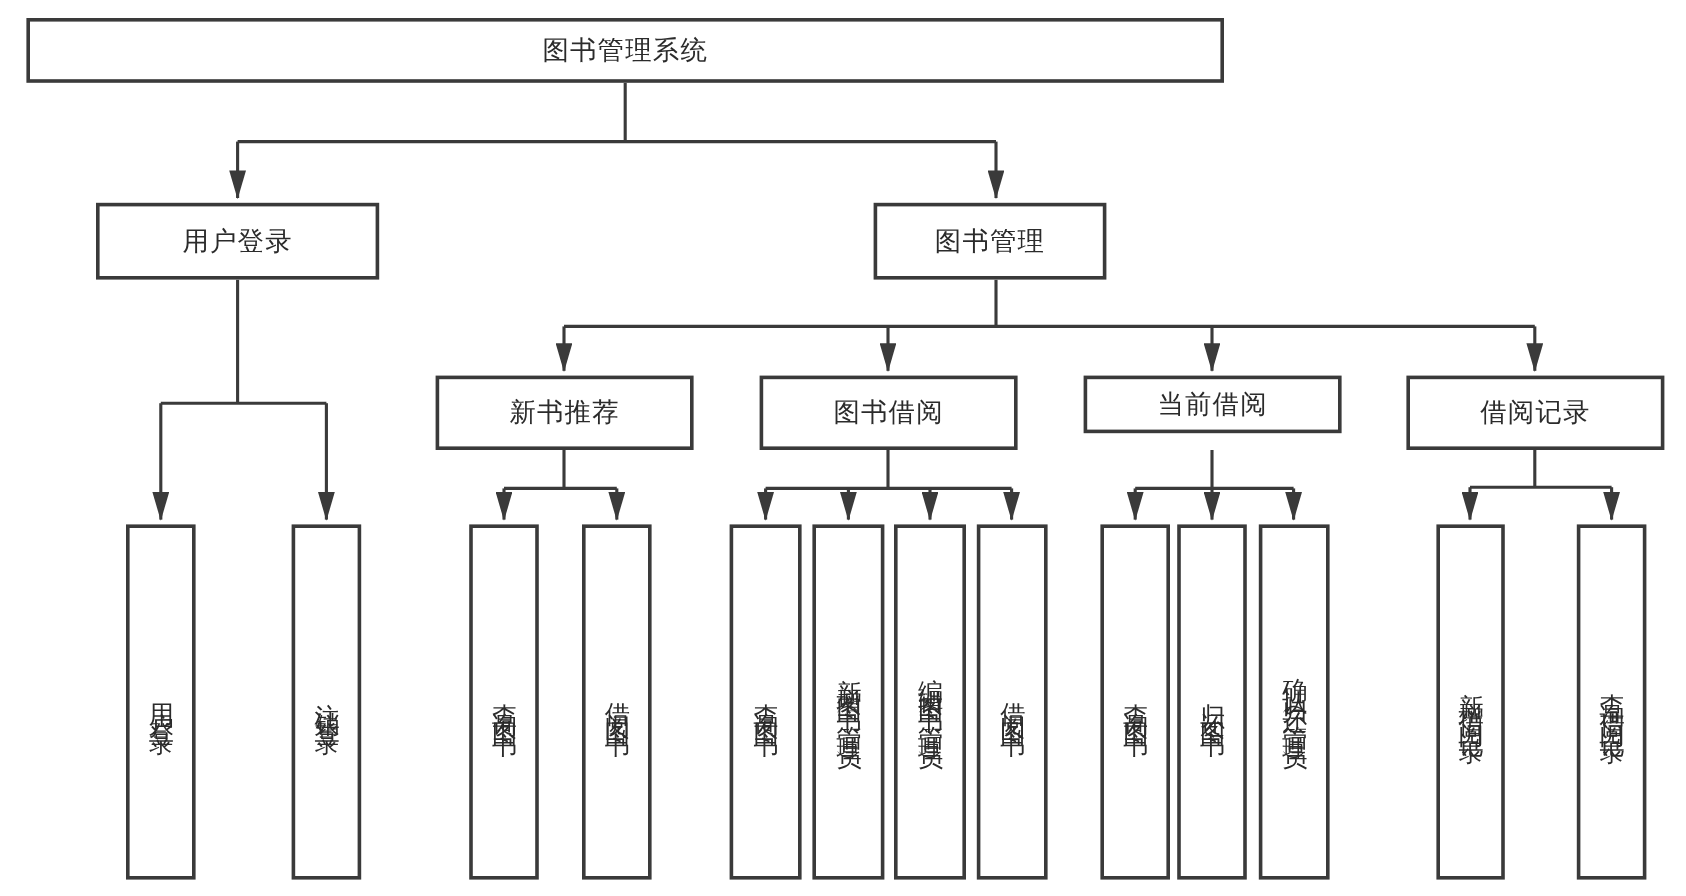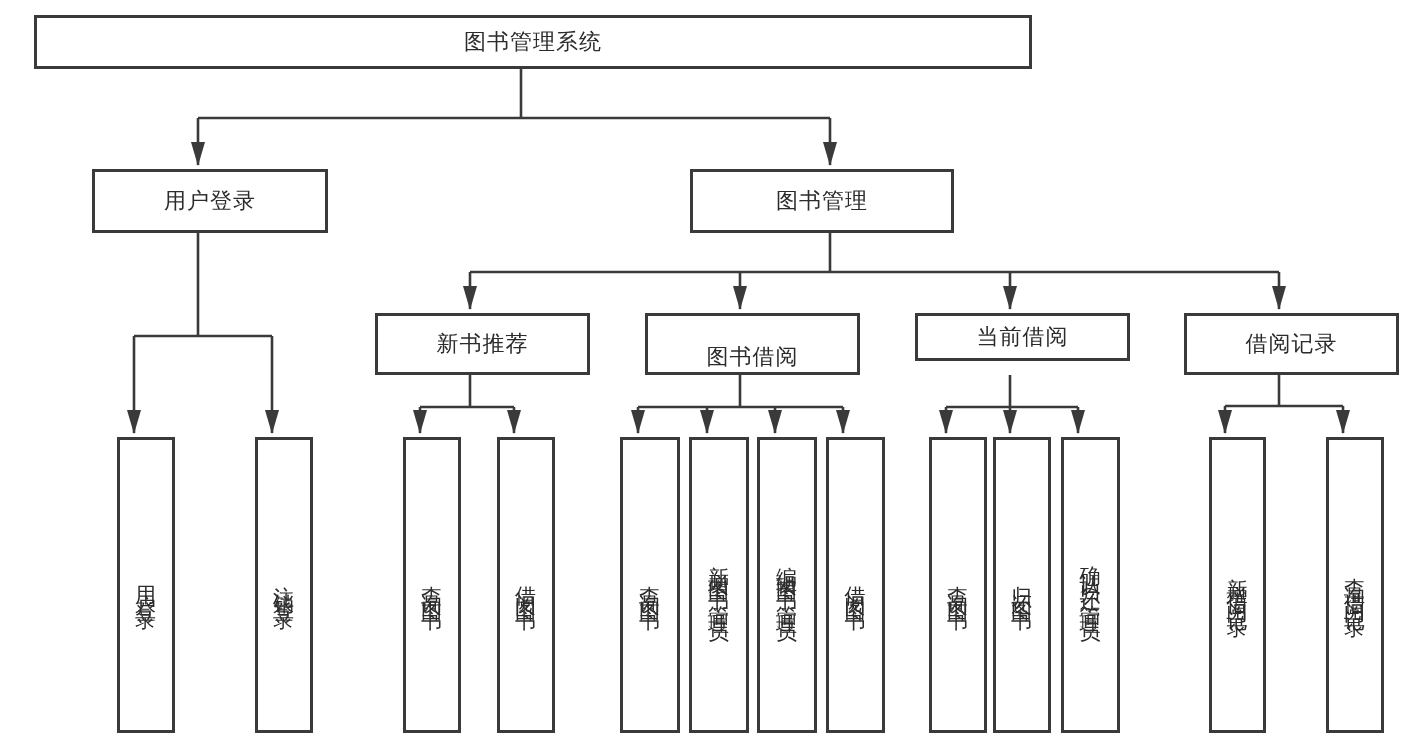--- a/index.html
+++ b/index.html
@@ -21,21 +21,20 @@
   .connectors{
     position:absolute;left:0;top:0;width:1405px;height:747px;
   }
   .cline{stroke:var(--line);stroke-width:2.6;fill:none;}
   .node{
     position:absolute;
     background:var(--box-fill);
     border:3px solid var(--box-border);
     display:flex;align-items:center;justify-content:center;
     color:var(--text);
-    margin-left:12px;
   }
   .hbox{font-size:22px;letter-spacing:1px;}
   .vbox{font-size:21px;}
   .vbox .vtext{
     writing-mode:vertical-rl;
     letter-spacing:8px;
     line-height:1;
     white-space:nowrap;
   }
   .watermark{
@@ -43,23 +42,23 @@
     right:10px;top:714px;
     font-size:22px;
     color:var(--wm);
     letter-spacing:1px;
     z-index:5;
     pointer-events:none;
   }
   
   .n-root          {left:22px;  top:15px;  width:998px; height:54px;}
   .n-user-login    {left:80px;  top:169px; width:236px; height:64px;}
-  .n-book-mgmt     {left:678px; top:169px; width:264px; height:64px;}
+  .n-book-mgmt     {left:728px; top:169px; width:194px; height:64px;}
   .n-new-book-rec  {left:363px; top:313px; width:215px; height:62px;}
-  .n-book-borrow   {left:633px; top:313px; width:215px; height:62px;align-items:flex-end;}
+  .n-book-borrow   {left:633px; top:313px; width:215px; height:62px;}
   .n-current-borrow{left:903px; top:313px; width:215px; height:48px;}
   .n-borrow-record {left:1172px;top:313px; width:215px; height:62px;}
   
   .vbox{top:437px;width:58px;height:296px;}
   .n-leaf-login        {left:105px;}
   .n-leaf-logout       {left:243px;}
   .n-leaf-rec-query    {left:391px;}
   .n-leaf-rec-borrow   {left:485px;}
   .n-leaf-bb-query     {left:608px;width:60px;}
   .n-leaf-bb-add       {left:677px;width:60px;}

